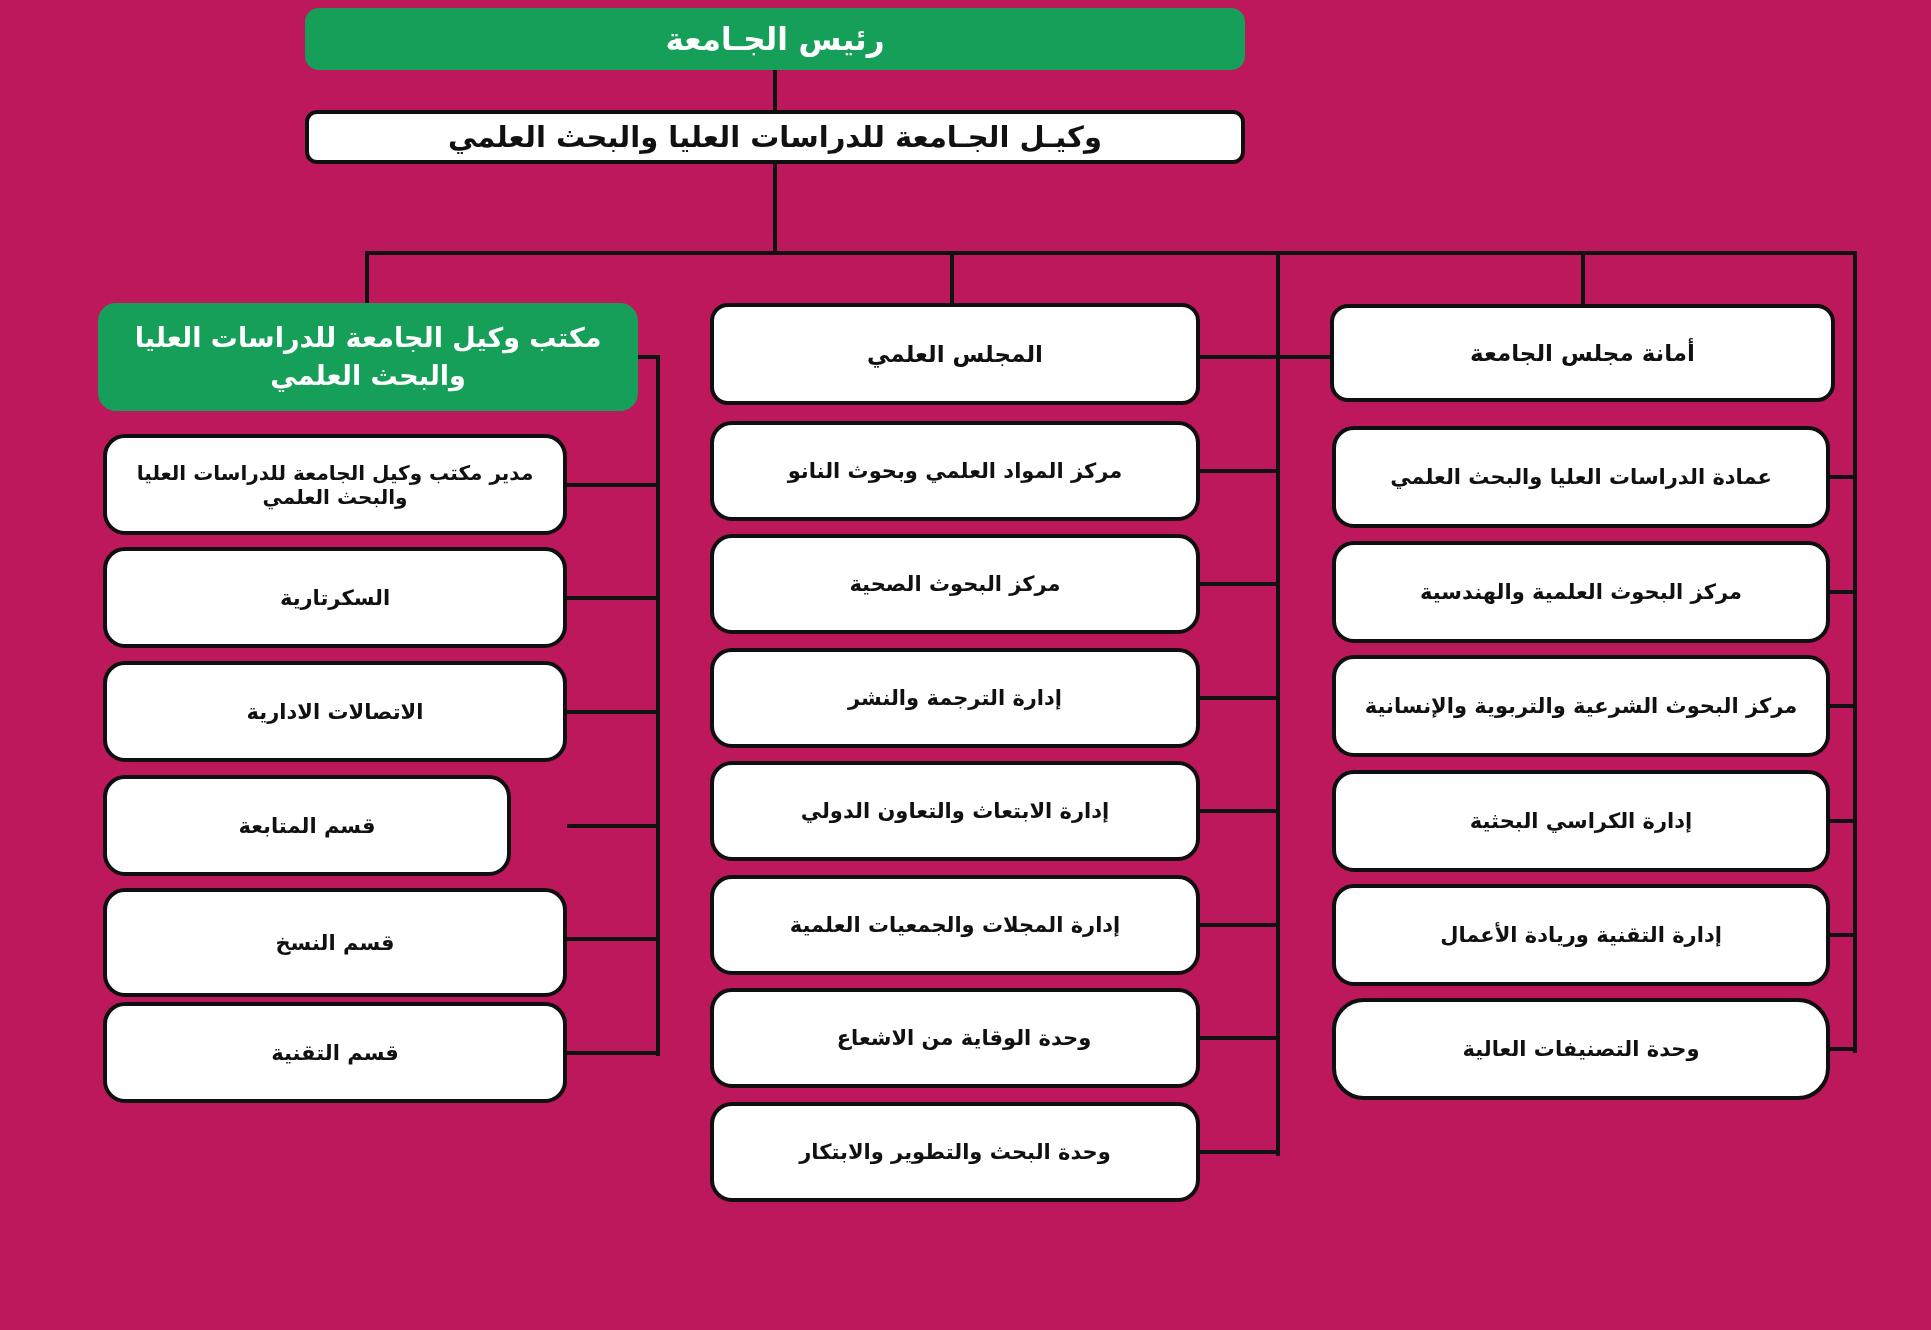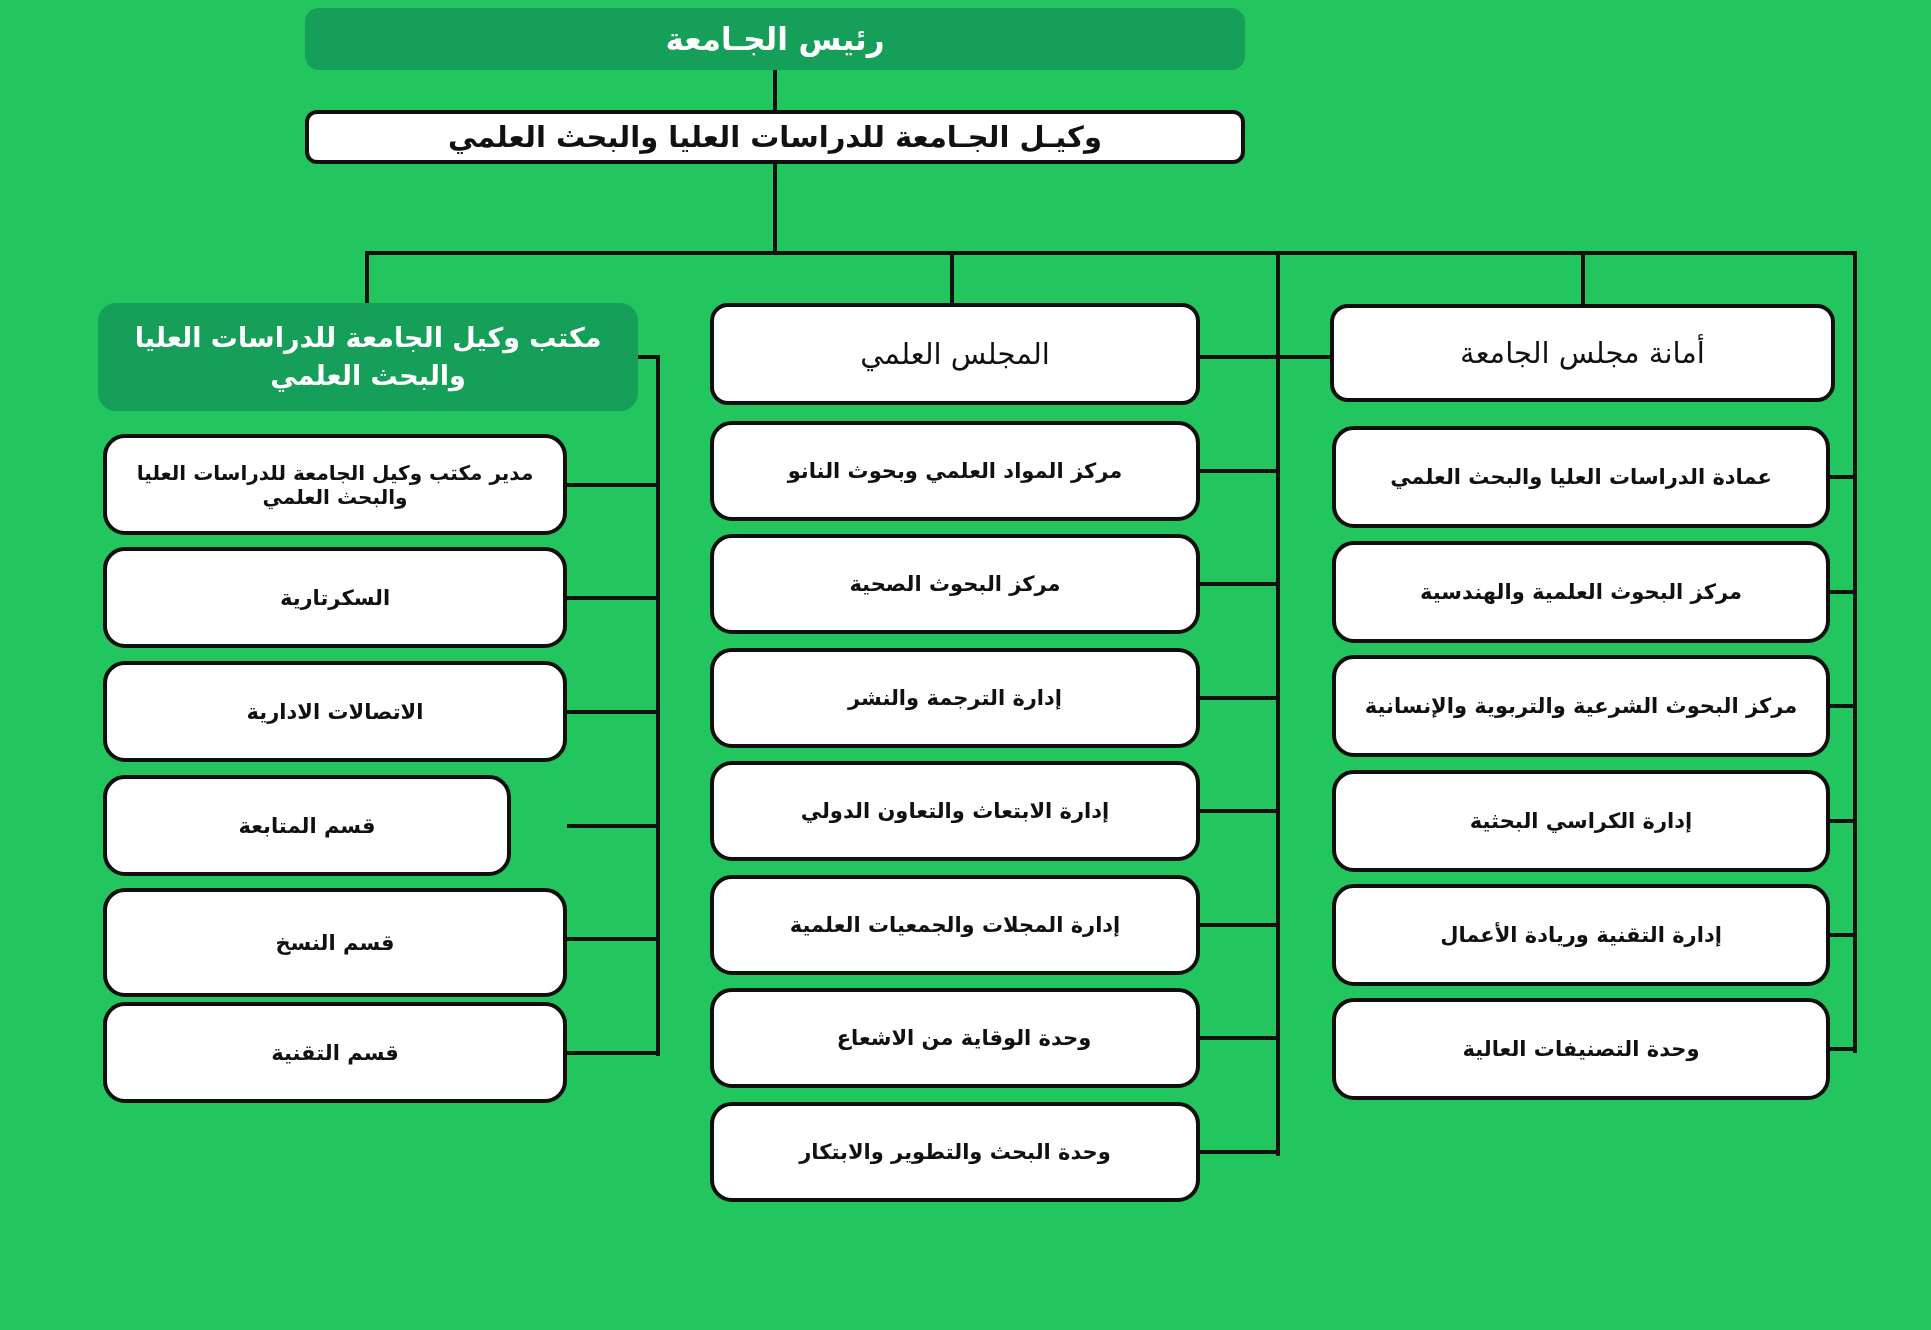--- a/index.html
+++ b/index.html
@@ -4,21 +4,21 @@
 <style>
   :root{
     --green:#169f58;
     --line:#111111;
   }
   html,body{margin:0;padding:0;background:#ffffff;}
   body{font-family:"DejaVu Sans","Liberation Sans",sans-serif;}
   .canvas{
     position:relative;
     width:1931px;height:1330px;
-    background:#22c55e;
+    background:#be185d;
     overflow:hidden;
     direction:rtl;
   }
   .ln{position:absolute;background:var(--line);}
   .node{
     position:absolute;
     display:flex;align-items:center;justify-content:center;
     text-align:center;
     box-sizing:border-box;
     direction:rtl;
@@ -36,21 +36,21 @@
     color:#ffffff;
     border-radius:16px;
     font-weight:700;
   }
   .node.root{font-size:31px;border-radius:14px;}
   .node.vice{
     background:#fff;border:4px solid #0f0f0f;border-radius:12px;
     font-size:29px;font-weight:700;padding:4px 20px;
   }
   .node.col-header{
-    font-size:29px;font-weight:400;border-radius:18px;
+    font-size:23px;font-weight:700;border-radius:18px;
   }
   .node.green-header{
     font-size:27px;line-height:1.4;padding:8px 26px;border-radius:18px;
   }
   .node.small{font-size:20px;}
 </style>
 </head>
 <body>
 
 <div class="canvas">
@@ -159,17 +159,17 @@
   </div>
   <div class="node white" style="left:1332px;top:655px;width:498px;height:102px;">
     <span>مركز البحوث الشرعية والتربوية والإنسانية</span>
   </div>
   <div class="node white" style="left:1332px;top:770px;width:498px;height:102px;">
     <span>إدارة الكراسي البحثية</span>
   </div>
   <div class="node white" style="left:1332px;top:884px;width:498px;height:102px;">
     <span>إدارة التقنية وريادة الأعمال</span>
   </div>
-  <div class="node white" style="left:1332px;top:998px;width:498px;height:102px;">
+  <div class="node white" style="left:1332px;top:998px;width:498px;height:102px;border-radius:32px;">
     <span>وحدة التصنيفات العالية</span>
   </div>
 
 </div>
 
 </body></html>

